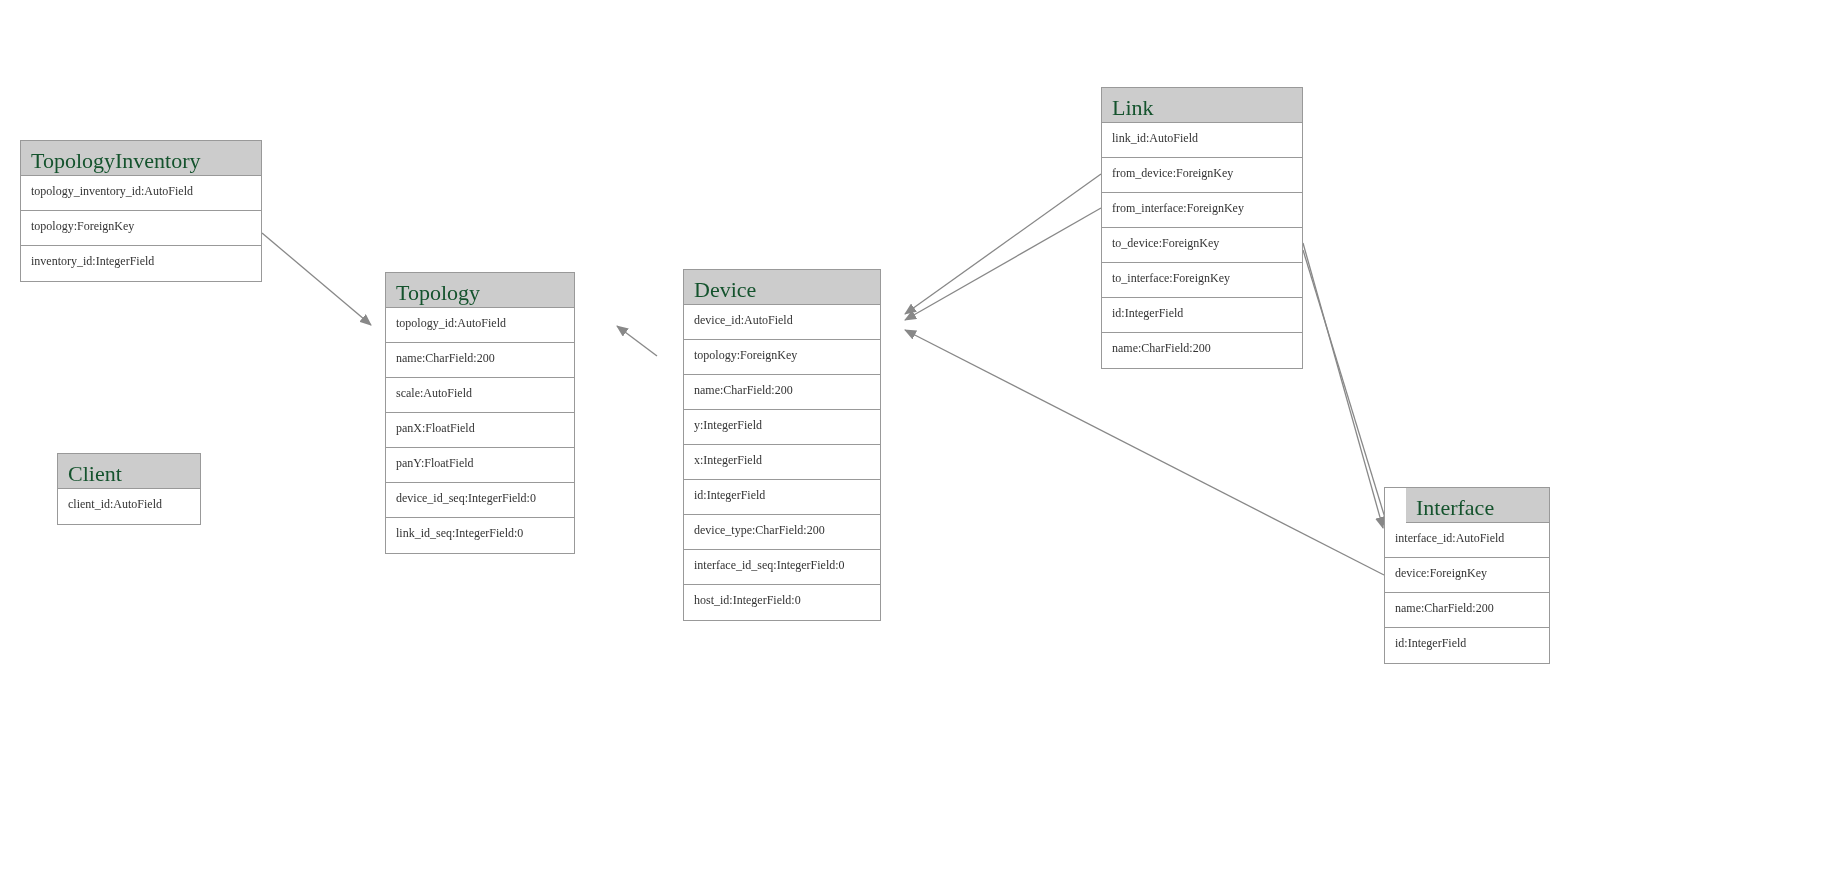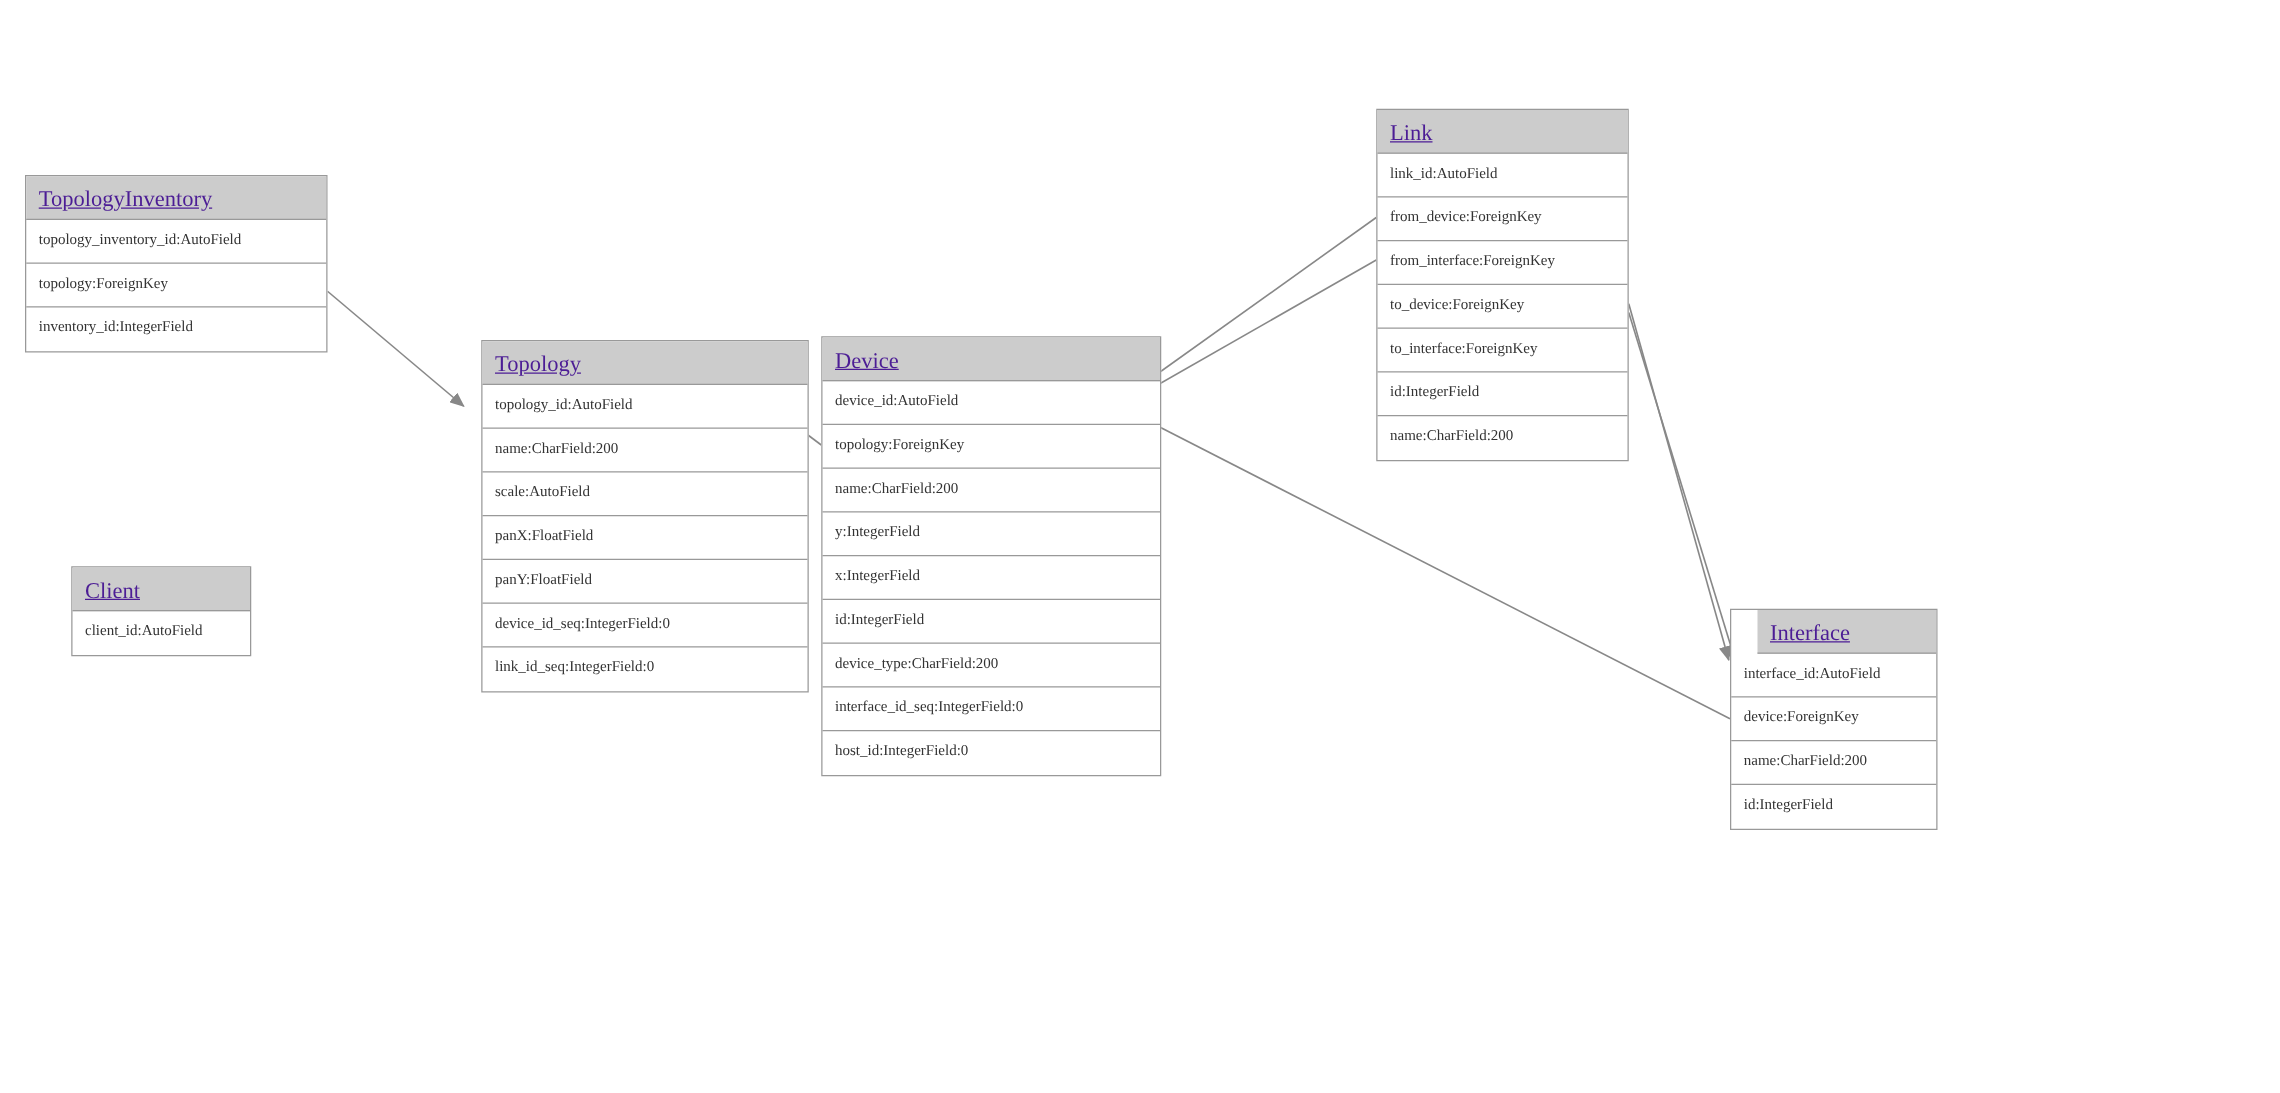--- a/index.html
+++ b/index.html
@@ -26,27 +26,26 @@
   .entity {
     position: absolute;
     box-sizing: border-box;
     border: 1px solid #999999;
     background: #ffffff;
   }
   .entity-title {
     box-sizing: border-box;
     background: #cccccc;
     border-bottom: 1px solid #999999;
-    color: #4c1d95;
-    font-size: 18px;
+    color: #14532d;
+    font-size: 22px;
     line-height: 1;
     padding: 9px 10px 10px 10px;
     white-space: nowrap;
     overflow: hidden;
-    text-decoration: underline;
   }
   .entity-field {
     box-sizing: border-box;
     border-bottom: 1px solid #999999;
     color: #333333;
     font-size: 12px;
     line-height: 1;
     padding: 9px 10px 10px 10px;
     white-space: nowrap;
     overflow: hidden;
@@ -79,31 +78,31 @@
       <div class="entity" style="left: 20px; top: 140px; width: 242px;">
         <div class="entity-title" style="height: 35px;">TopologyInventory</div>
         <div class="entity-field" style="height: 35px;">topology_inventory_id:AutoField</div>
         <div class="entity-field" style="height: 35px;">topology:ForeignKey</div>
         <div class="entity-field" style="height: 35px;">inventory_id:IntegerField</div>
       </div>
       <div class="entity" style="left: 57px; top: 453px; width: 144px;">
         <div class="entity-title" style="height: 35px;">Client</div>
         <div class="entity-field" style="height: 35px;">client_id:AutoField</div>
       </div>
-      <div class="entity" style="left: 385px; top: 272px; width: 262px;">
+      <div class="entity" style="left: 385px; top: 272px; width: 190px;">
         <div class="entity-title" style="height: 35px;">Topology</div>
         <div class="entity-field" style="height: 35px;">topology_id:AutoField</div>
         <div class="entity-field" style="height: 35px;">name:CharField:200</div>
         <div class="entity-field" style="height: 35px;">scale:AutoField</div>
         <div class="entity-field" style="height: 35px;">panX:FloatField</div>
         <div class="entity-field" style="height: 35px;">panY:FloatField</div>
         <div class="entity-field" style="height: 35px;">device_id_seq:IntegerField:0</div>
         <div class="entity-field" style="height: 35px;">link_id_seq:IntegerField:0</div>
       </div>
-      <div class="entity" style="left: 657px; top: 269px; width: 272px;">
+      <div class="entity" style="left: 683px; top: 269px; width: 198px;">
         <div class="entity-title" style="height: 35px;">Device</div>
         <div class="entity-field" style="height: 35px;">device_id:AutoField</div>
         <div class="entity-field" style="height: 35px;">topology:ForeignKey</div>
         <div class="entity-field" style="height: 35px;">name:CharField:200</div>
         <div class="entity-field" style="height: 35px;">y:IntegerField</div>
         <div class="entity-field" style="height: 35px;">x:IntegerField</div>
         <div class="entity-field" style="height: 35px;">id:IntegerField</div>
         <div class="entity-field" style="height: 35px;">device_type:CharField:200</div>
         <div class="entity-field" style="height: 35px;">interface_id_seq:IntegerField:0</div>
         <div class="entity-field" style="height: 35px;">host_id:IntegerField:0</div>

